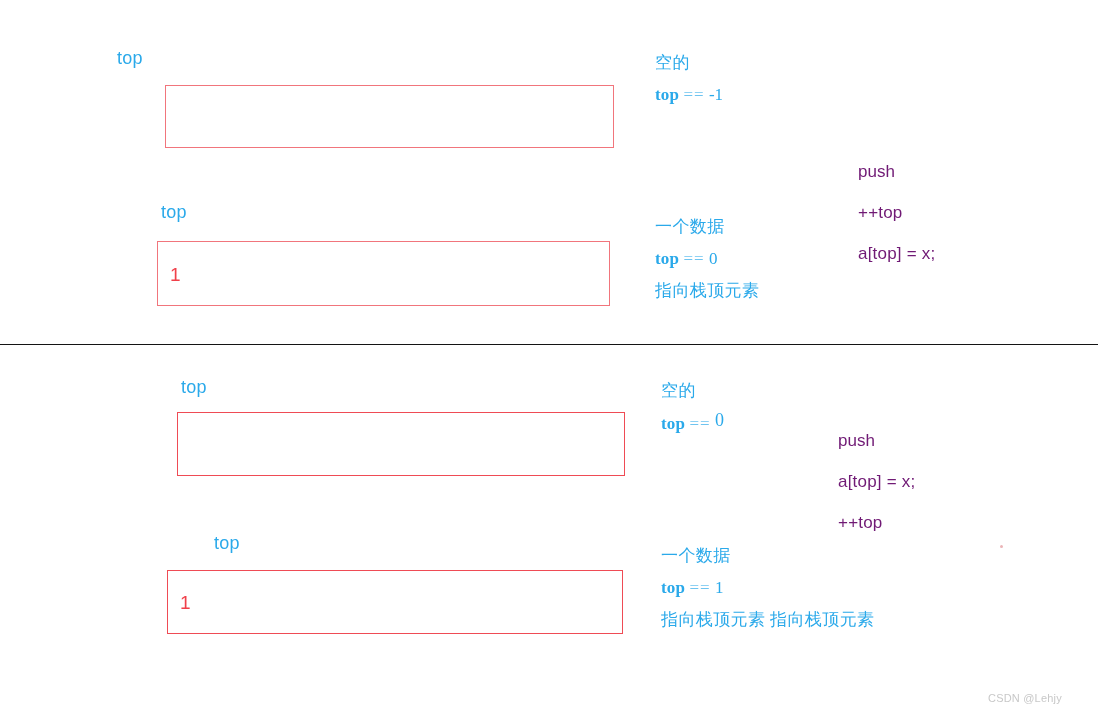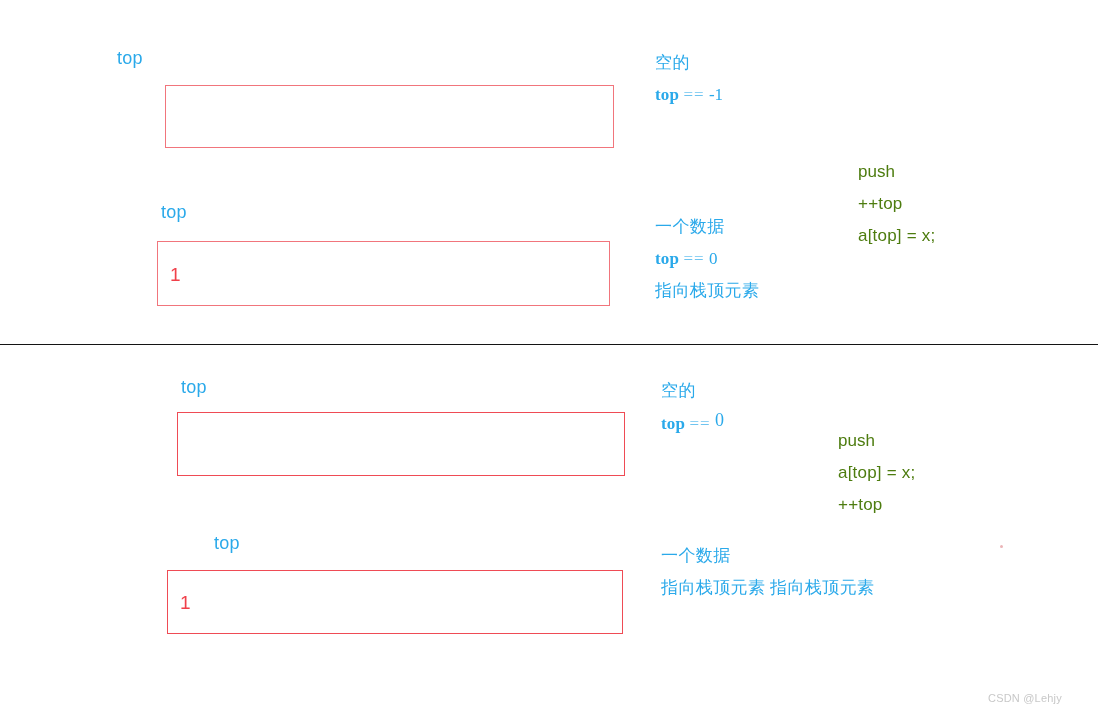--- a/index.html
+++ b/index.html
@@ -89,30 +89,31 @@
   .annot .strong {
     letter-spacing: .4px;
   }
   .annot .sub {
     letter-spacing: .4px;
   }
 
   
   .code-block {
     position: absolute;
-    color: #4d7c0f;
+    color: #701a75;
     white-space: nowrap;
   }
   .code-block .line {
     font-size: 17px;
     line-height: 32px;
     white-space: nowrap;
   }
   .code-block .line.tight {
     letter-spacing: .2px;
+    margin-top: 9px;
   }
 
   
   .divider {
     position: absolute;
     left: 0;
     width: 1098px;
     height: 0;
     border-top: 1.6px solid #141414;
   }
@@ -199,20 +200,25 @@
   </div>
 
   <div class="top-label" style="left:214px; top:534px;">top</div>
 
   <div class="stack-box" style="left:167px; top:570px; width:456px; height:64px;">
     <span class="stack-cell">1</span>
   </div>
 
   <div class="annot" style="left:661px; top:540px;">
     <div class="line cjk">一个数据</div>
+    <div class="line">
+      <span class="kw">top</span>
+      <span class="op">==</span>
+      <span class="num">1</span>
+    </div>
     <div class="line cjk">
       <span class="strong">指向栈顶元素</span><span class="sub"> 指向栈顶元素</span>
     </div>
   </div>
 
   <div class="code-block" style="left:838px; top:425px;">
     <div class="line">push</div>
     <div class="line tight">a[top] = x;</div>
     <div class="line tight">++top</div>
   </div>

